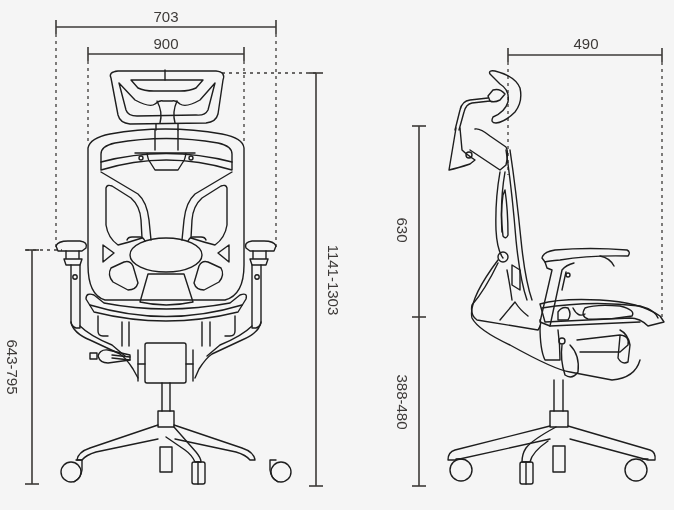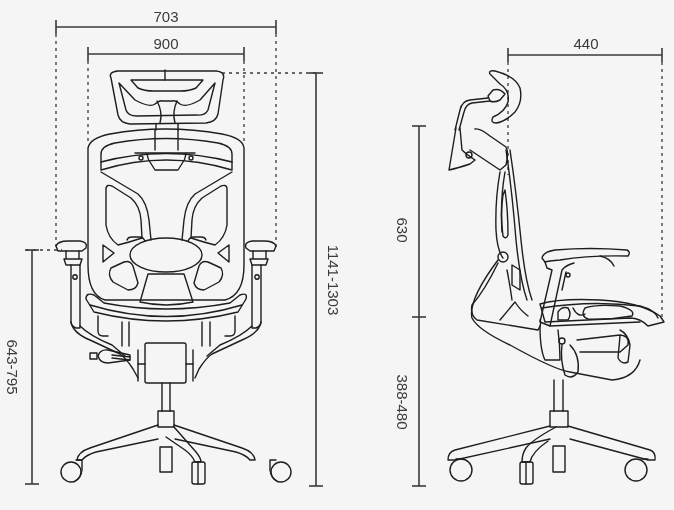--- a/index.html
+++ b/index.html
@@ -218,17 +218,17 @@
         <rect x="520" y="462" width="13" height="22" rx="2"></rect>
         <path d="M526,462 L526,484"></path>
       </g>
     </g>
   </svg>
 
   <div class="dim-label horiz" style="left:166px; top:16px;">703</div>
   <div class="dim-label horiz" style="left:166px; top:43px;">900</div>
   <div class="dim-label vert" style="left:333px; top:280px;">1141-1303</div>
   <div class="dim-label vert" style="left:12px; top:367px;">643-795</div>
-  <div class="dim-label horiz" style="left:586px; top:43px;">440</div>
+  <div class="dim-label horiz" style="left:586px; top:43px;">490</div>
   <div class="dim-label vert" style="left:402px; top:230px;">630</div>
   <div class="dim-label vert" style="left:402px; top:402px;">388-480</div>
 
 </div>
 
 </body></html>

